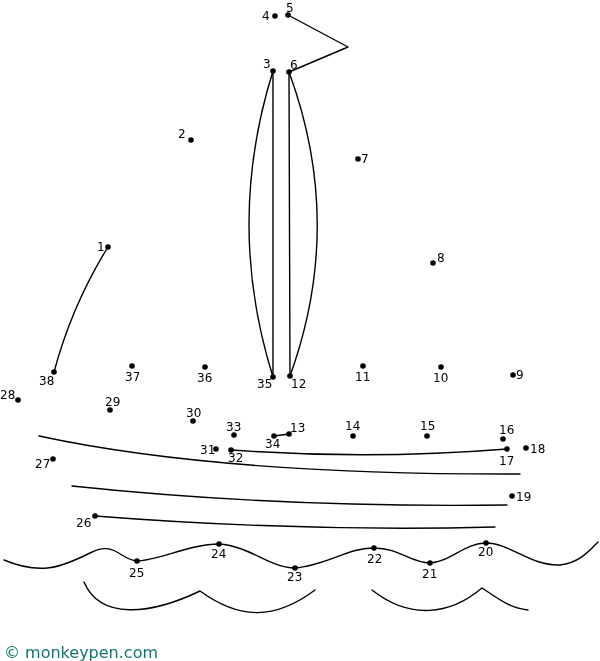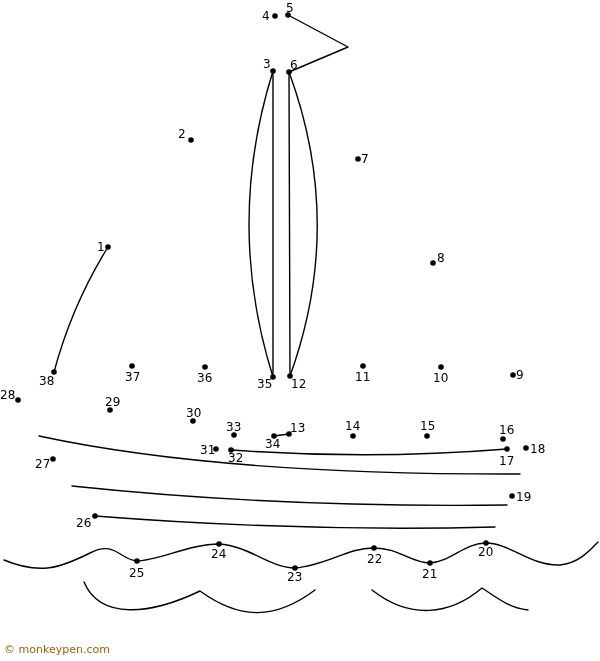--- a/index.html
+++ b/index.html
@@ -1,21 +1,21 @@
 <!DOCTYPE html>
 <html><head>
   <meta charset="utf-8">
   <style>
     html, body { margin: 0; padding: 0; background: #ffffff; }
     body { width: 600px; height: 661px; overflow: hidden; position: relative; }
     #canvas { position: absolute; left: 0; top: 0; width: 600px; height: 661px; }
     .line { fill: none; stroke: #000; stroke-width: 1.4; stroke-linecap: round; stroke-linejoin: round; }
     .dot { fill: #000; }
     .label { font-family: "DejaVu Sans", sans-serif; font-size: 12px; fill: #000; }
-    .credit { position: absolute; left: 4px; top: 643px; font-family: "DejaVu Sans", sans-serif; font-size: 11px; color: #a16207; }
+    .credit { position: absolute; left: 4px; top: 643px; font-family: "DejaVu Sans", sans-serif; font-size: 16px; color: #0f766e; }
   </style>
 </head>
 <body>
 
 <svg id="canvas" viewBox="0 0 600 661" xmlns="http://www.w3.org/2000/svg">
   <g id="lines-layer">
       <path d="M108,247 Q72,305 54,372" class="line" stroke="#000000"></path>
       <path d="M288,15 L348,47 L289,72" class="line" stroke="#000000"></path>
       <path d="M273,71 L273,377" class="line" stroke="#000000"></path>
       <path d="M289,72 L290,376" class="line" stroke="#000000"></path>

